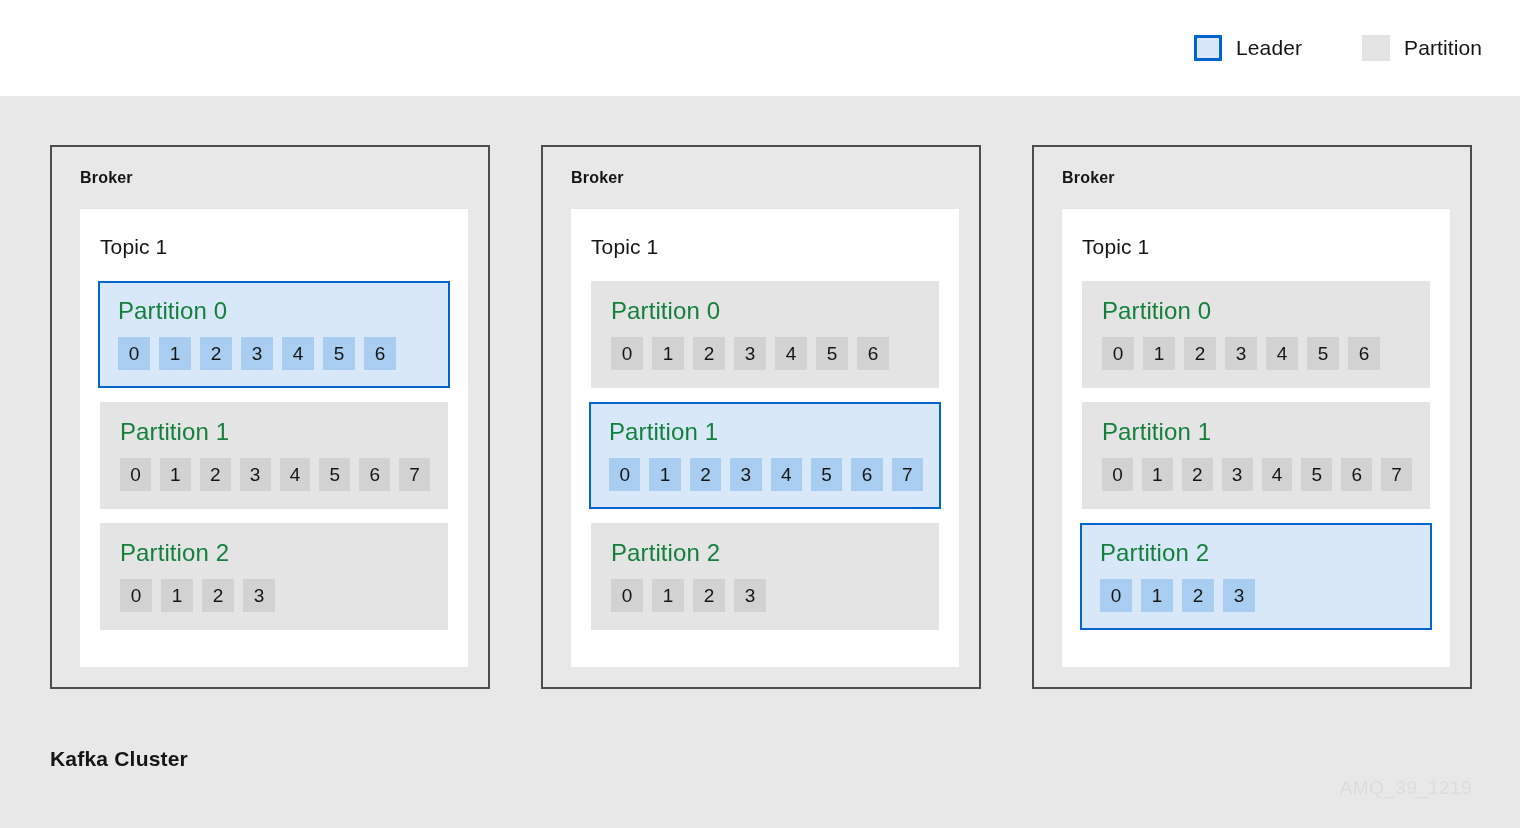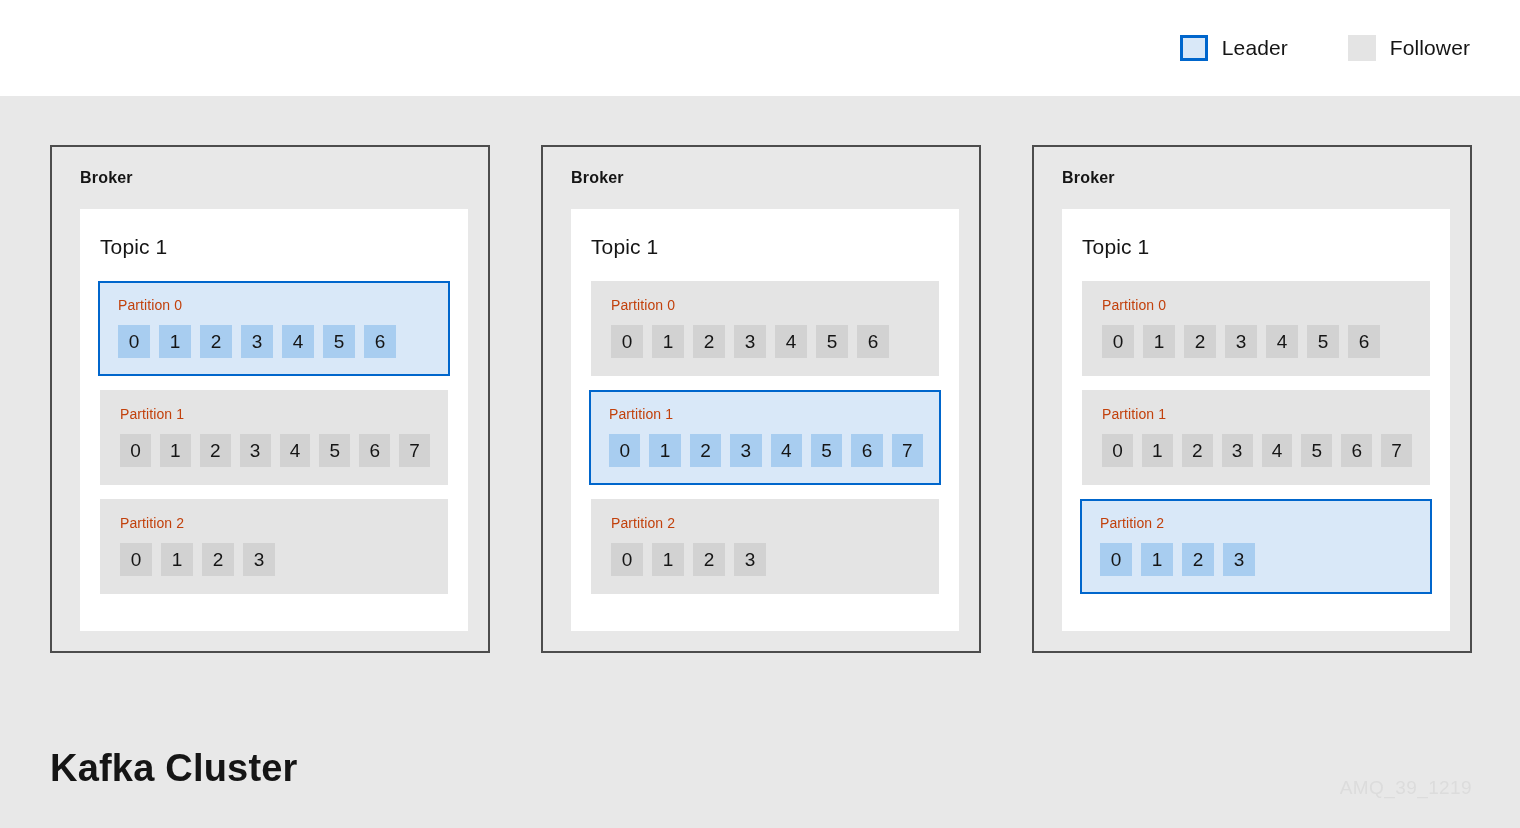--- a/index.html
+++ b/index.html
@@ -18,21 +18,21 @@
   
   #legend-bar {
     position: absolute;
     left: 0; top: 0;
     width: 1520px; height: 96px;
     background: #ffffff;
     display: flex;
     align-items: center;
     justify-content: flex-end;
     box-sizing: border-box;
-    padding-right: 50px;
+    padding-right: 38px;
   }
   .legend-entry {
     display: flex;
     align-items: center;
     margin-left: 60px;
   }
   .legend-swatch {
     width: 28px;
     height: 26px;
     box-sizing: border-box;
@@ -106,22 +106,22 @@
     background: #e4e4e4;
     border: 2px solid transparent;
   }
   .partition.leader {
     background: #d9e8f8;
     border: 2px solid #0066cc;
     margin-left: -2px;
     margin-right: -2px;
   }
   .partition-title {
-    font-size: 14px;
-    color: #c2410c;
+    font-size: 24px;
+    color: #15803d;
     margin-bottom: 12px;
     letter-spacing: .1px;
   }
   .segments {
     display: flex;
   }
   .segment {
     width: 32px;
     height: 33px;
     margin-right: 9px;
@@ -133,21 +133,21 @@
   }
   .segment:last-child { margin-right: 0; }
   .partition.follower .segment { background: #d2d2d2; }
   .partition.leader   .segment { background: #a8cdf0; }
 
   
   #cluster-label {
     position: absolute;
     left: 50px;
     top: 651px;
-    font-size: 38px;
+    font-size: 21px;
     font-weight: bold;
     color: #151515;
     letter-spacing: .2px;
   }
   #watermark {
     position: absolute;
     right: 48px;
     top: 681px;
     font-size: 19px;
     color: #dcdcdc;
@@ -157,21 +157,21 @@
 </head>
 <body>
 
 <div id="legend-bar">
   <div class="legend-entry">
     <span class="legend-swatch leader"></span>
     <span class="legend-label">Leader</span>
   </div>
   <div class="legend-entry">
     <span class="legend-swatch follower"></span>
-    <span class="legend-label">Follower</span>
+    <span class="legend-label">Partition</span>
   </div>
 </div>
 
 <div id="canvas">
 
   <div id="brokers">
 
     <div class="broker">
       <div class="broker-title">Broker</div>
       <div class="topic-card">

